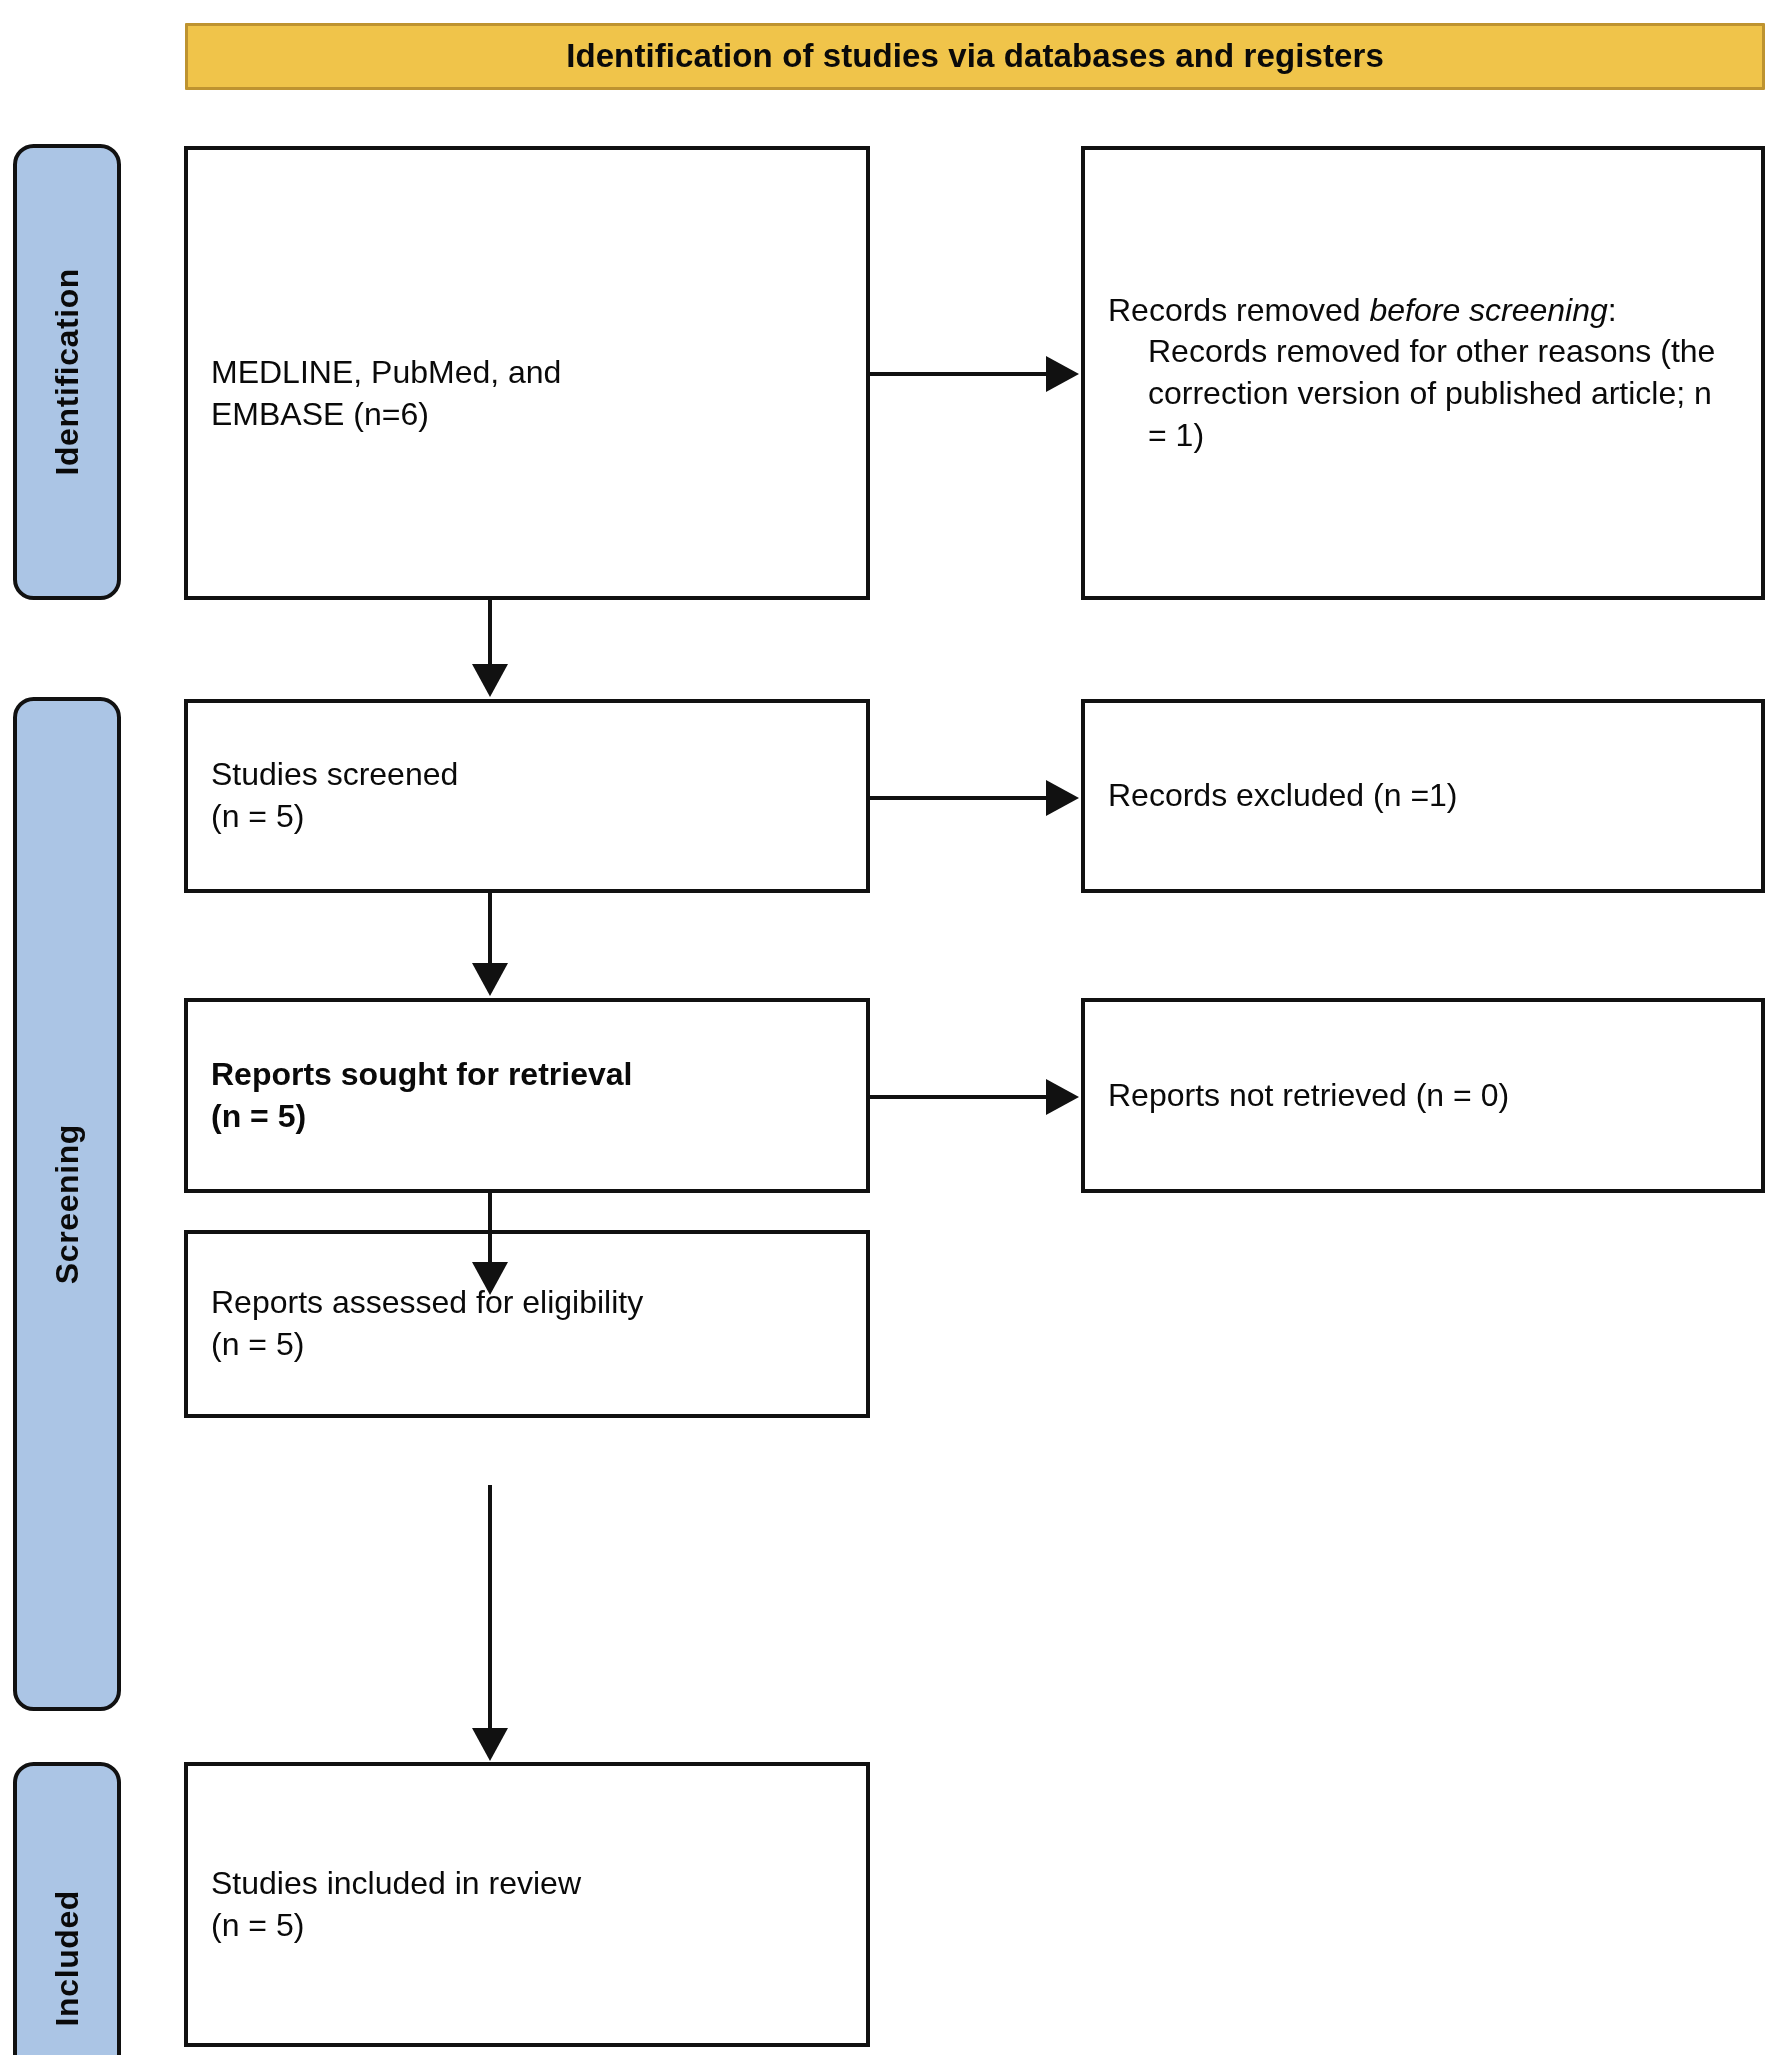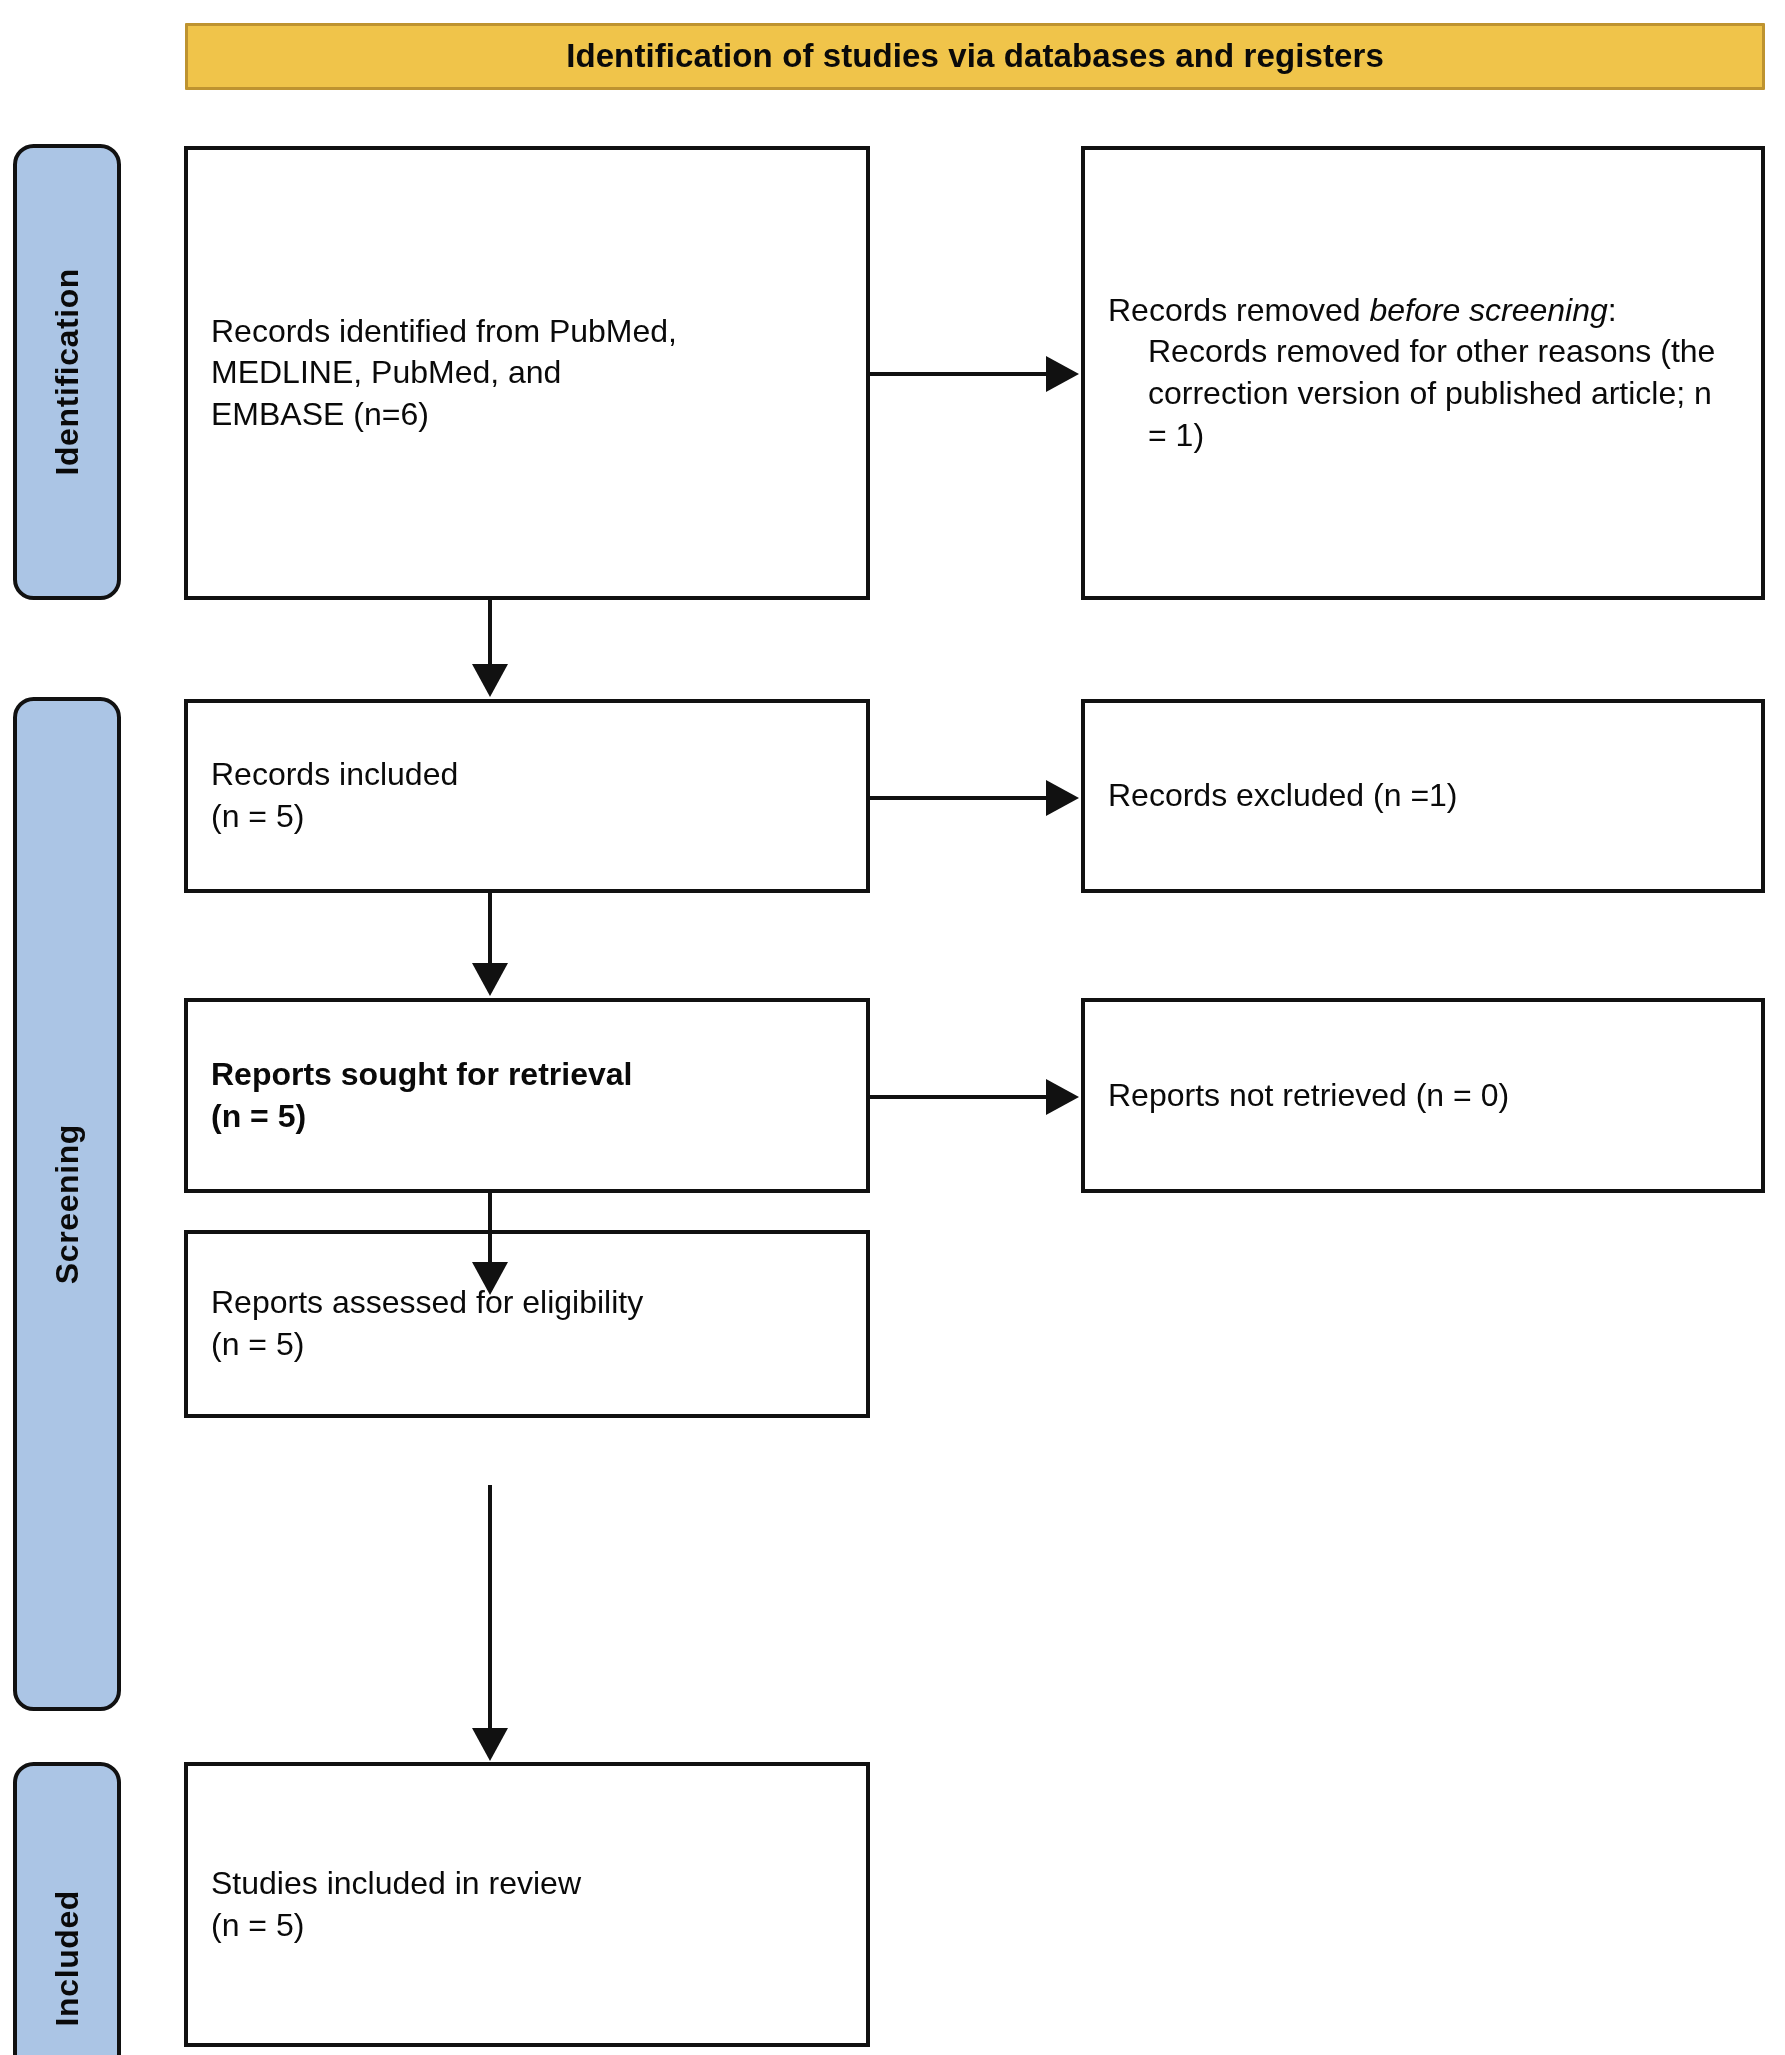--- a/index.html
+++ b/index.html
@@ -181,36 +181,36 @@
   </div>
   <div class="stage-tab" id="stage-screening">
     <span class="stage-label">Screening</span>
   </div>
   <div class="stage-tab" id="stage-included">
     <span class="stage-label">Included</span>
   </div>
 
   <div class="flow-box" id="box-identified">
     <div class="box-text">
-      <span>Records identified from PubMed,</span><br>
+      <br>
       <span>MEDLINE, PubMed, and</span><br>
       <span>EMBASE (n=6)</span>
     </div>
   </div>
 
   <div class="flow-box" id="box-removed">
     <div class="box-text">
       <span>Records removed </span><span class="ital">before screening</span><span>:</span>
       <span class="sub">Records removed for other reasons (the correction version of published article; n = 1)</span>
     </div>
   </div>
 
   <div class="flow-box" id="box-screened">
     <div class="box-text">
-      <span>Records included</span><br>
+      <span>Studies screened</span><br>
       <span>(n = 5)</span>
     </div>
   </div>
 
   <div class="flow-box" id="box-excluded">
     <div class="box-text">
       <span>Records excluded (n =1)</span>
     </div>
   </div>
 

